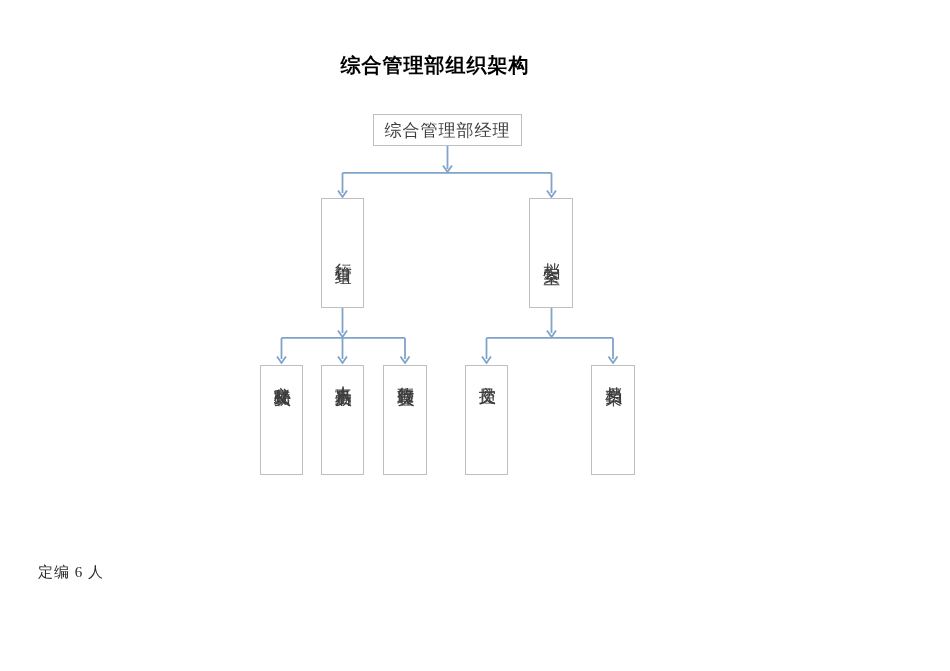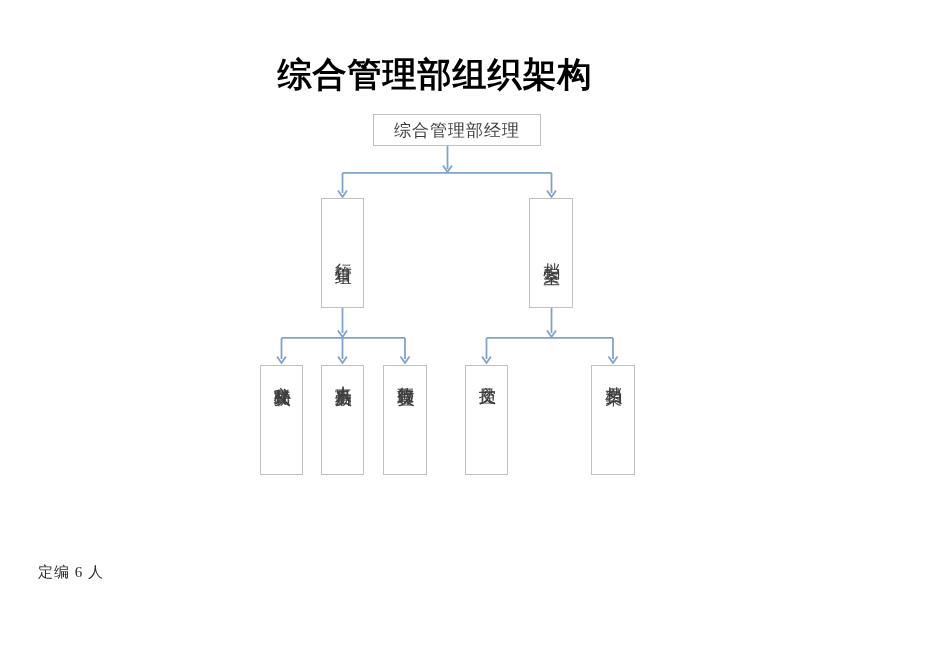--- a/index.html
+++ b/index.html
@@ -15,21 +15,21 @@
     position: relative;
     background: var(--page-bg);
     font-family: "Liberation Serif", serif;
   }
   .page-title {
     position: absolute;
     left: 90px; top: 52px; width: 690px; height: 32px;
     text-align: center;
     font-family: "Liberation Sans", sans-serif;
     font-weight: bold;
-    font-size: 34px;
+    font-size: 20px;
     letter-spacing: 1px;
     color: var(--title-text);
   }
   .chart-svg {
     position: absolute;
     left: 0; top: 0; width: 950px; height: 671px;
   }
   .connector {
     stroke: var(--connector);
     stroke-width: 1.8;
@@ -100,21 +100,21 @@
     <path class="connector" d="M551.5,308 V333"></path>
     <path class="connector" d="M547,330.5 L551.5,337 L556,330.5"></path>
     <path class="connector" d="M486.5,337.9 H613"></path>
     <path class="connector" d="M486.5,338 V359"></path>
     <path class="connector" d="M482,356.5 L486.5,363 L491,356.5"></path>
     <path class="connector" d="M613,338 V359"></path>
     <path class="connector" d="M608.5,356.5 L613,363 L617.5,356.5"></path>
   </g>
 </svg>
 
-<div class="node node-h" style="left:373px; top:114px; width:168px; height:32px;">
+<div class="node node-h" style="left:373px; top:114px; width:149px; height:32px;">
   <span>综合管理部经理</span>
 </div>
 
 <div class="node node-v node-dept" style="left:321px; top:198px; width:43px; height:110px;">
   <span class="vtext">行管组</span>
 </div>
 
 <div class="node node-v node-dept" style="left:529px; top:198px; width:44px; height:110px;">
   <span class="vtext">档案室</span>
 </div>

